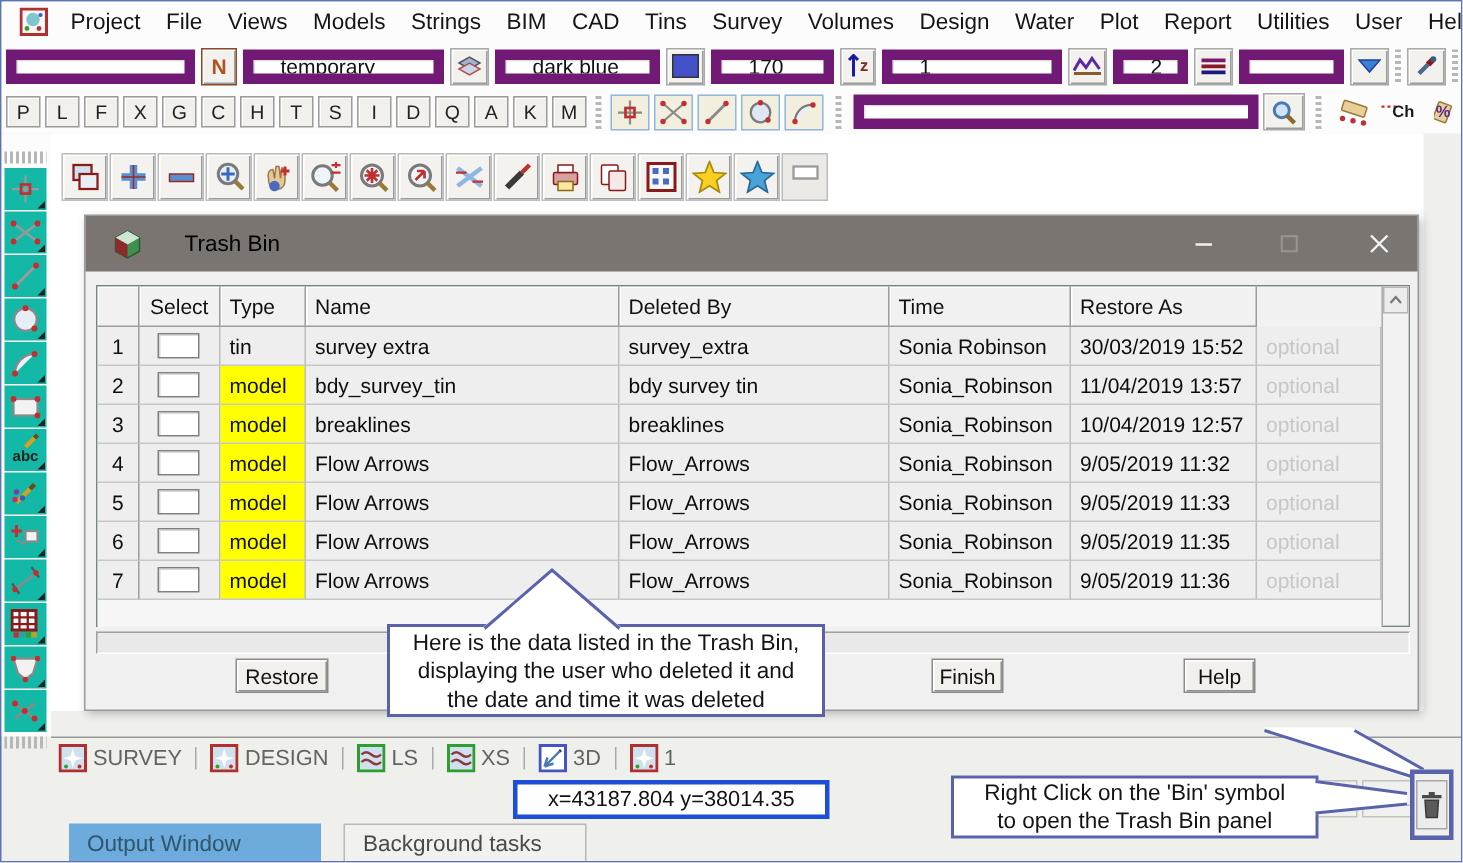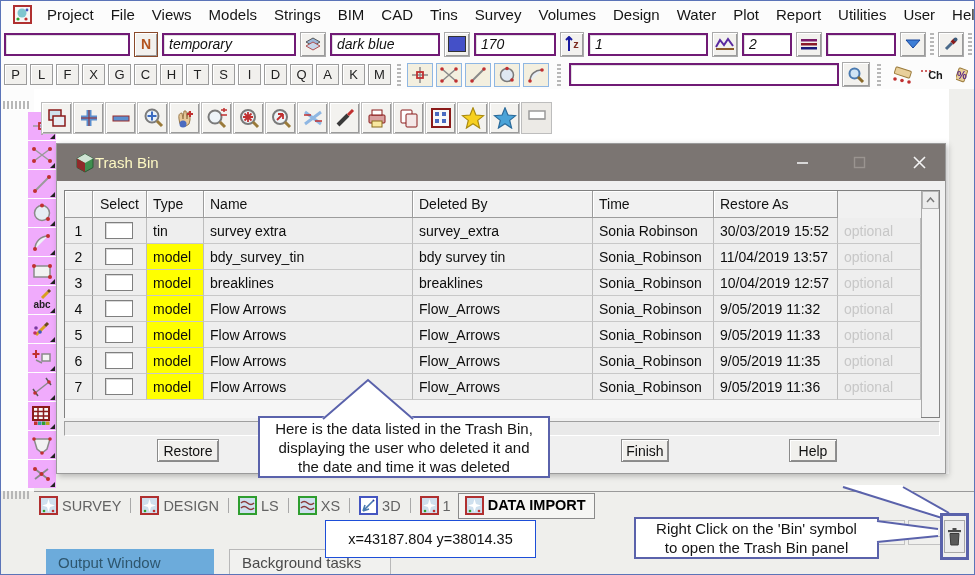--- a/index.html
+++ b/index.html
@@ -17,59 +17,59 @@
   
   .menubar { left:0; top:0; width:975px; height:27px; display:flex; align-items:center;
              gap:17px; padding-left:46px; font-size:15px; color:#151515; white-space:nowrap; }
   .menubar span { cursor:default; }
   .applogo { left:12px; top:4px; width:19px; height:19px; }
 
   
   .frow { display:flex; align-items:center; gap:4px; }
   .row2 { left:0; top:28px; width:975px; height:30px; padding-left:3px; }
   .row3 { left:0; top:59px; width:975px; height:29px; padding-left:3px; }
-  .tfield { height:23px; background:#fff; border:2px solid #701a75;
+  .tfield { height:23px; background:#fff; border:7px solid #701a75;
             box-shadow:inset 1px 1px 0 rgba(0,0,0,.12); font-size:14px; color:#111;
-            padding:0 5px; display:flex; align-items:center; white-space:nowrap; overflow:hidden;font-style:italic; }
+            padding:0 18px; display:flex; align-items:center; white-space:nowrap; overflow:hidden; }
   .ibtn { height:25px; background:#f2f1ee; border:1px solid #aaa;
           box-shadow:inset 1px 1px 0 #fff, inset -1px -1px 0 #9b9b9b;
           display:flex; align-items:center; justify-content:center; }
   .swatch { width:18px; height:16px; background:#4450c8; border:1px solid #333; }
   .grip { width:4px; height:22px;
           background:repeating-linear-gradient(to bottom,#b7b7b7 0 2px,transparent 2px 4px); }
   .letterbtn { width:23px; height:21px; font-size:13px; color:#222; background:#f1f0ed;
                border:1px solid #9c9c9c; box-shadow:inset 1px 1px 0 #fff;
                display:flex; align-items:center; justify-content:center; }
   .snapbtn { width:26px; height:24px; background:#f3efdf; border:1px solid #8fb7e3;
              display:flex; align-items:center; justify-content:center; }
   .minicon { font-size:11px; font-weight:bold; color:#7c2a1e; }
 
   
   .ltb { left:2px; top:100px; width:30px; display:flex; flex-direction:column; gap:1px; }
-  .ltbtn { width:28px; height:28px; background:#f0abfc; position:relative;
-           display:flex; align-items:center; justify-content:center;margin-left:25px; }
+  .ltbtn { width:28px; height:28px; background:#14b8a6; position:relative;
+           display:flex; align-items:center; justify-content:center; }
   .ltbtn::after { content:""; position:absolute; right:1px; bottom:1px;
                   border-left:5px solid transparent; border-bottom:5px solid #222; }
   .vgrip { width:28px; height:8px; margin:0 0 2px 0;
            background:repeating-linear-gradient(to right,#b7b7b7 0 2px,transparent 2px 4px); }
 
   
   .ftb { left:40px; top:99px; height:36px; display:flex; gap:1px; align-items:center; }
   .fbtn { width:31px; height:32px; background:#f3f2ef; border:1px solid #bdbdbd;
           box-shadow:inset 1px 1px 0 #fff, inset -1px -1px 0 #9b9b9b;
           display:flex; align-items:center; justify-content:center; }
   .fbtn.flat { background:#eceae6; box-shadow:none; }
 
   
   .dialog { left:55px; top:142px; width:890px; height:331px; background:#f0f0f0;
             border:1px solid #9a9a9a; box-shadow:2px 2px 6px rgba(0,0,0,.25); z-index:10; }
   .dtitle { position:absolute; left:0; top:0; width:100%; height:37px; background:#7b7572;
             display:flex; align-items:center; }
   .dtitle .cube { margin-left:18px; }
-  .dtitle .ttext { margin-left:0; color:#fef9c3; font-size:15px; }
+  .dtitle .ttext { margin-left:28px; color:#000000; font-size:15px; }
   .winbtn { position:absolute; top:7px; width:28px; height:23px; display:flex;
             align-items:center; justify-content:center; }
 
   .tblwrap { position:absolute; left:7px; top:46px; width:876px; height:228px;
              background:#86efac; border:1px solid #808080; display:flex; }
   .tbl { width:856px; }
   .thead, .trow { display:grid; grid-template-columns:28px 54px 57px 209px 180px 121px 124px 83px; }
   .thead { height:27px; background:#f1f1f1; }
   .thead .hc { border-right:1px solid #9c9c9c; border-bottom:1px solid #9c9c9c;
                box-shadow:inset 1px 1px 0 #fff; font-size:14px; color:#111;
@@ -106,22 +106,22 @@
                   pointer-events:none; }
 
   
   .viewtabs { left:33px; top:490px; width:942px; height:28px; border-top:1px solid #9a9a9a;
               display:flex; align-items:center; gap:7px; padding-left:5px;
               font-size:14.5px; color:#636363; white-space:nowrap; }
   .vtab { display:flex; align-items:center; gap:4px; }
   .vsep { width:1px; height:15px; background:#a8a8a8; margin:0 2px; }
   .vtab.active { border:1px solid #8a8a8a; background:#f5f5f3; color:#000; font-weight:bold;
                  padding:2px 8px 3px 6px; }
-  .coordbox { left:324px; top:519px; width:211px; height:38px; background:#fff;
-              border:1px solid #1d4ed8; font-size:14.5px; color:#111;
+  .coordbox { left:341px; top:519px; width:211px; height:26px; background:#fff;
+              border:3px solid #1d4ed8; font-size:14.5px; color:#111;
               display:flex; align-items:center; justify-content:center; z-index:5; }
   .statbox { top:519px; height:25px; border:1px solid #c2c2c2; background:#f0f0ee;
              font-size:13px; color:#c4c4c4; display:flex; align-items:center;
              justify-content:center; z-index:4; }
   .binhl { left:939px; top:512px; width:29px; height:47px; border:3px solid #5a62ab;
            background:#f0f0ee; z-index:50; display:flex; align-items:center; justify-content:center; }
   .binbtn { width:21px; height:33px; background:#ececec; border:1px solid #a8a8a8;
             display:flex; align-items:center; justify-content:center; }
   .btab { top:548px; height:27px; font-size:15px; display:flex; align-items:center;
           padding-left:12px; }
@@ -699,29 +699,20 @@
     <div class="vsep"></div>
     <div class="vtab">
       <svg width="19" height="19" viewBox="0 0 19 19">
           <rect x="1" y="1" width="17" height="17" fill="#cfe0ee" stroke="#b03030" stroke-width="2"></rect>
           <polygon points="9.5,3 11,8 16,9.5 11,11 9.5,16 8,11 3,9.5 8,8" fill="#fff"></polygon>
           <circle cx="5" cy="15" r="1.3" fill="#2fa12f"></circle>
           <circle cx="14" cy="15" r="1.3" fill="#c03030"></circle>
         </svg>
       <span>1</span>
     </div>
-    <div class="vtab active">
-      <svg width="19" height="19" viewBox="0 0 19 19">
-          <rect x="1" y="1" width="17" height="17" fill="#cfe0ee" stroke="#b03030" stroke-width="2"></rect>
-          <polygon points="9.5,3 11,8 16,9.5 11,11 9.5,16 8,11 3,9.5 8,8" fill="#fff"></polygon>
-          <circle cx="5" cy="15" r="1.3" fill="#2fa12f"></circle>
-          <circle cx="14" cy="15" r="1.3" fill="#c03030"></circle>
-        </svg>
-      <span>DATA IMPORT</span>
-    </div>
   </div>
 
   <div class="abs coordbox">x=43187.804 y=38014.35</div>
   <div class="abs statbox" style="left:850px;width:54px"></div>
   <div class="abs statbox" style="left:907px;width:34px">SCRL</div>
 
   <div class="abs binhl">
     <div class="binbtn">
       <svg width="15" height="19" viewBox="0 0 15 19">
         <rect x="5.5" y="1" width="4" height="2" fill="#4a4a4a"></rect>

